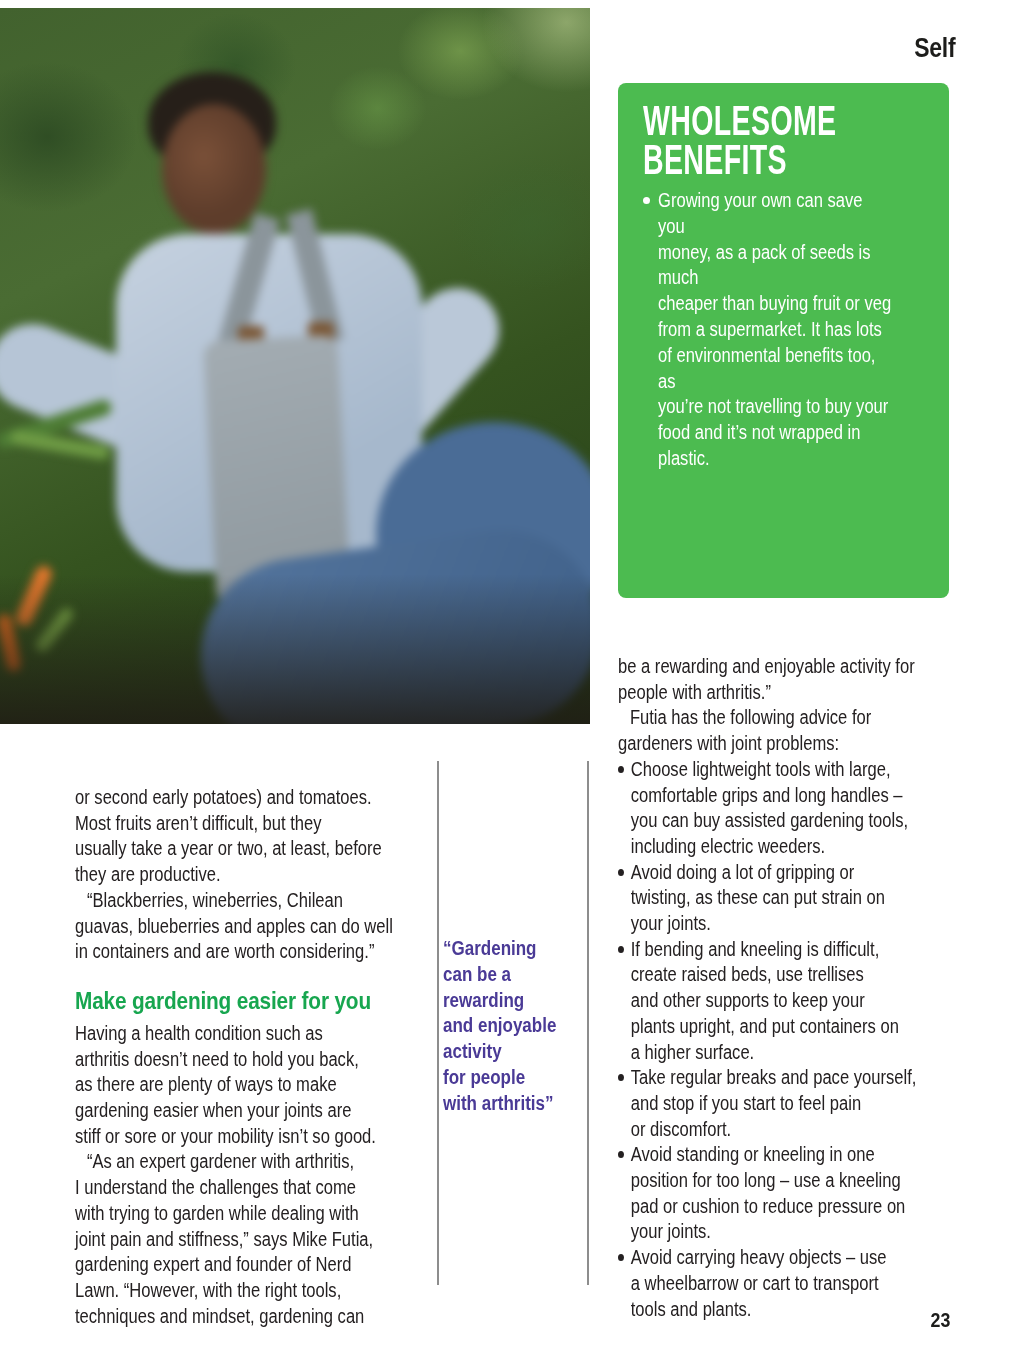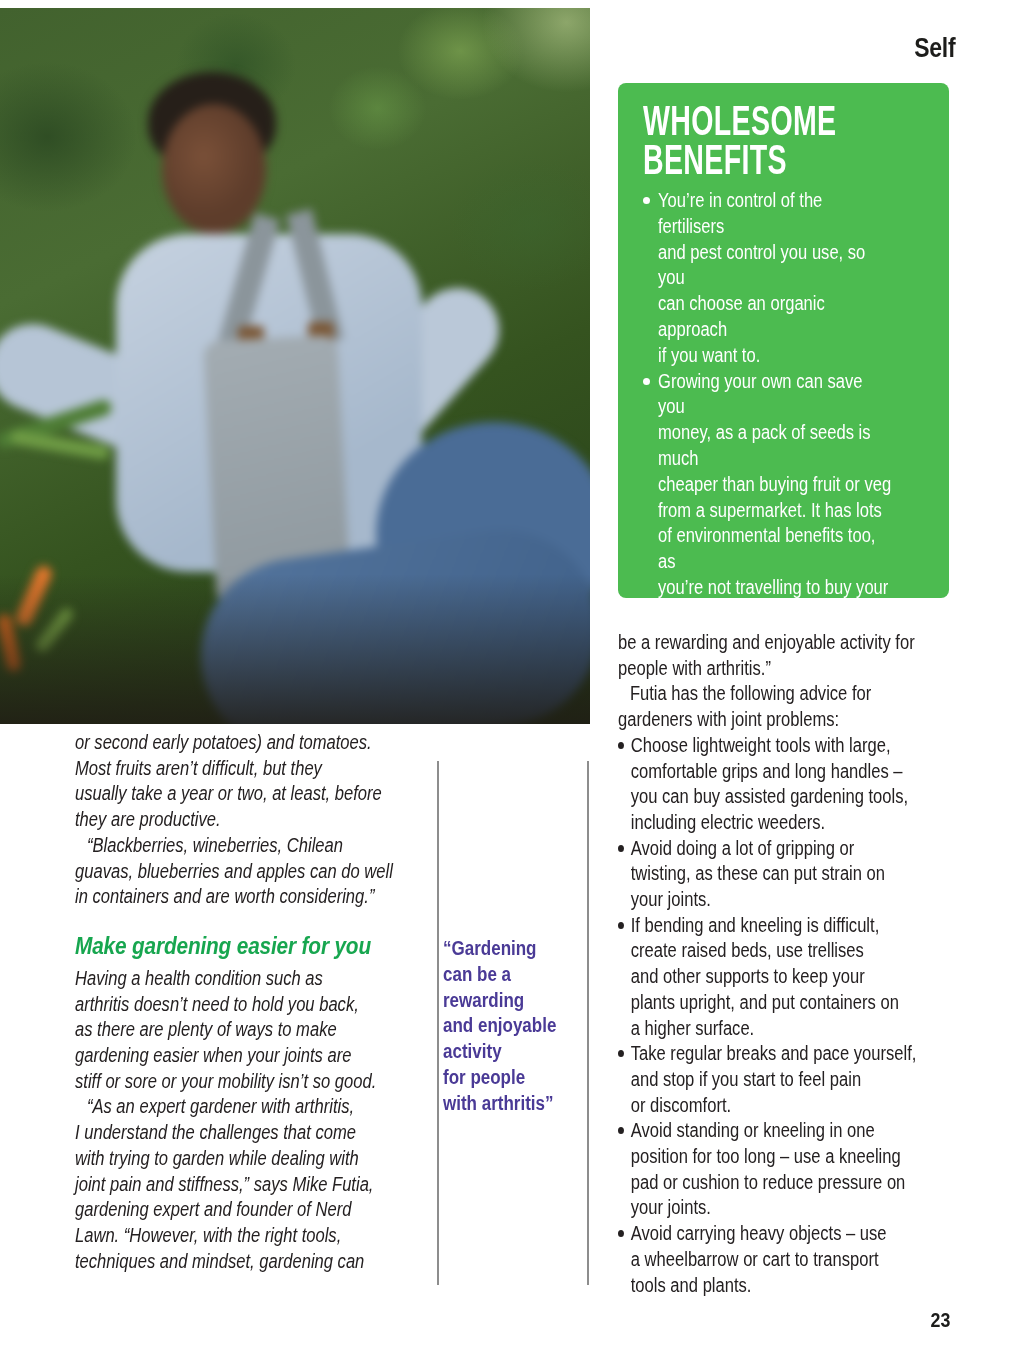--- a/index.html
+++ b/index.html
@@ -59,22 +59,22 @@
     background:var(--box-green);color:#ffffff;padding:18px 16px 0 25px;}
   .box-title{font-weight:700;font-size:42px;line-height:39px;letter-spacing:.5px;
     transform:scaleX(.68);transform-origin:0 0;white-space:pre-line;width:148%;margin-bottom:9px;}
   .box-list{list-style:none;}
   .box-list li{display:flex;}
   .dot{flex:0 0 7px;width:7px;height:7px;border-radius:50%;background:currentColor;margin:9px 8px 0 0;}
   .bullet-text{white-space:pre-line;font-size:19.5px;line-height:25.8px;
     transform:scaleX(.85);transform-origin:0 0;width:118%;}
 
   
-  .left-col{position:absolute;left:75px;top:722px;width:420px;font-style:italic;}
-  .right-col{position:absolute;left:618px;top:622px;width:400px;}
+  .left-col{position:absolute;left:75px;top:777px;width:420px;}
+  .right-col{position:absolute;left:618px;top:646px;width:400px;}
   .left-col,.right-col{transform:none;}
   .scale-wrap{transform:scaleX(.85);transform-origin:0 0;width:118%;}
   .indent{text-indent:14px;}
   .section-heading{font-size:24.5px;font-weight:700;color:var(--heading-green);
     margin:22px 0 6px 0;letter-spacing:-.2px;}
   .col-list{list-style:none;}
   .col-list li{display:flex;}
   .col-list .dot{background:var(--text-color);}
   .plain{white-space:pre-line;font-size:19.5px;line-height:25.7px;}
 
@@ -117,27 +117,20 @@
       <div class="p-pepper2"></div>
       <div class="p-pepper3"></div>
     </div>
     <div class="p-soil"></div>
   </div>
 
   <div class="green-box">
     <div class="box-title">WHOLESOME
 BENEFITS</div>
     <ul class="box-list">
-      <li>
-        <span class="dot"></span>
-        <span class="bullet-text">You’re in control of the fertilisers
-and pest control you use, so you
-can choose an organic approach
-if you want to.</span>
-      </li>
       <li>
         <span class="dot"></span>
         <span class="bullet-text">Growing your own can save you
 money, as a pack of seeds is much
 cheaper than buying fruit or veg
 from a supermarket. It has lots
 of environmental benefits too, as
 you’re not travelling to buy your
 food and it’s not wrapped in plastic.</span>
       </li>

